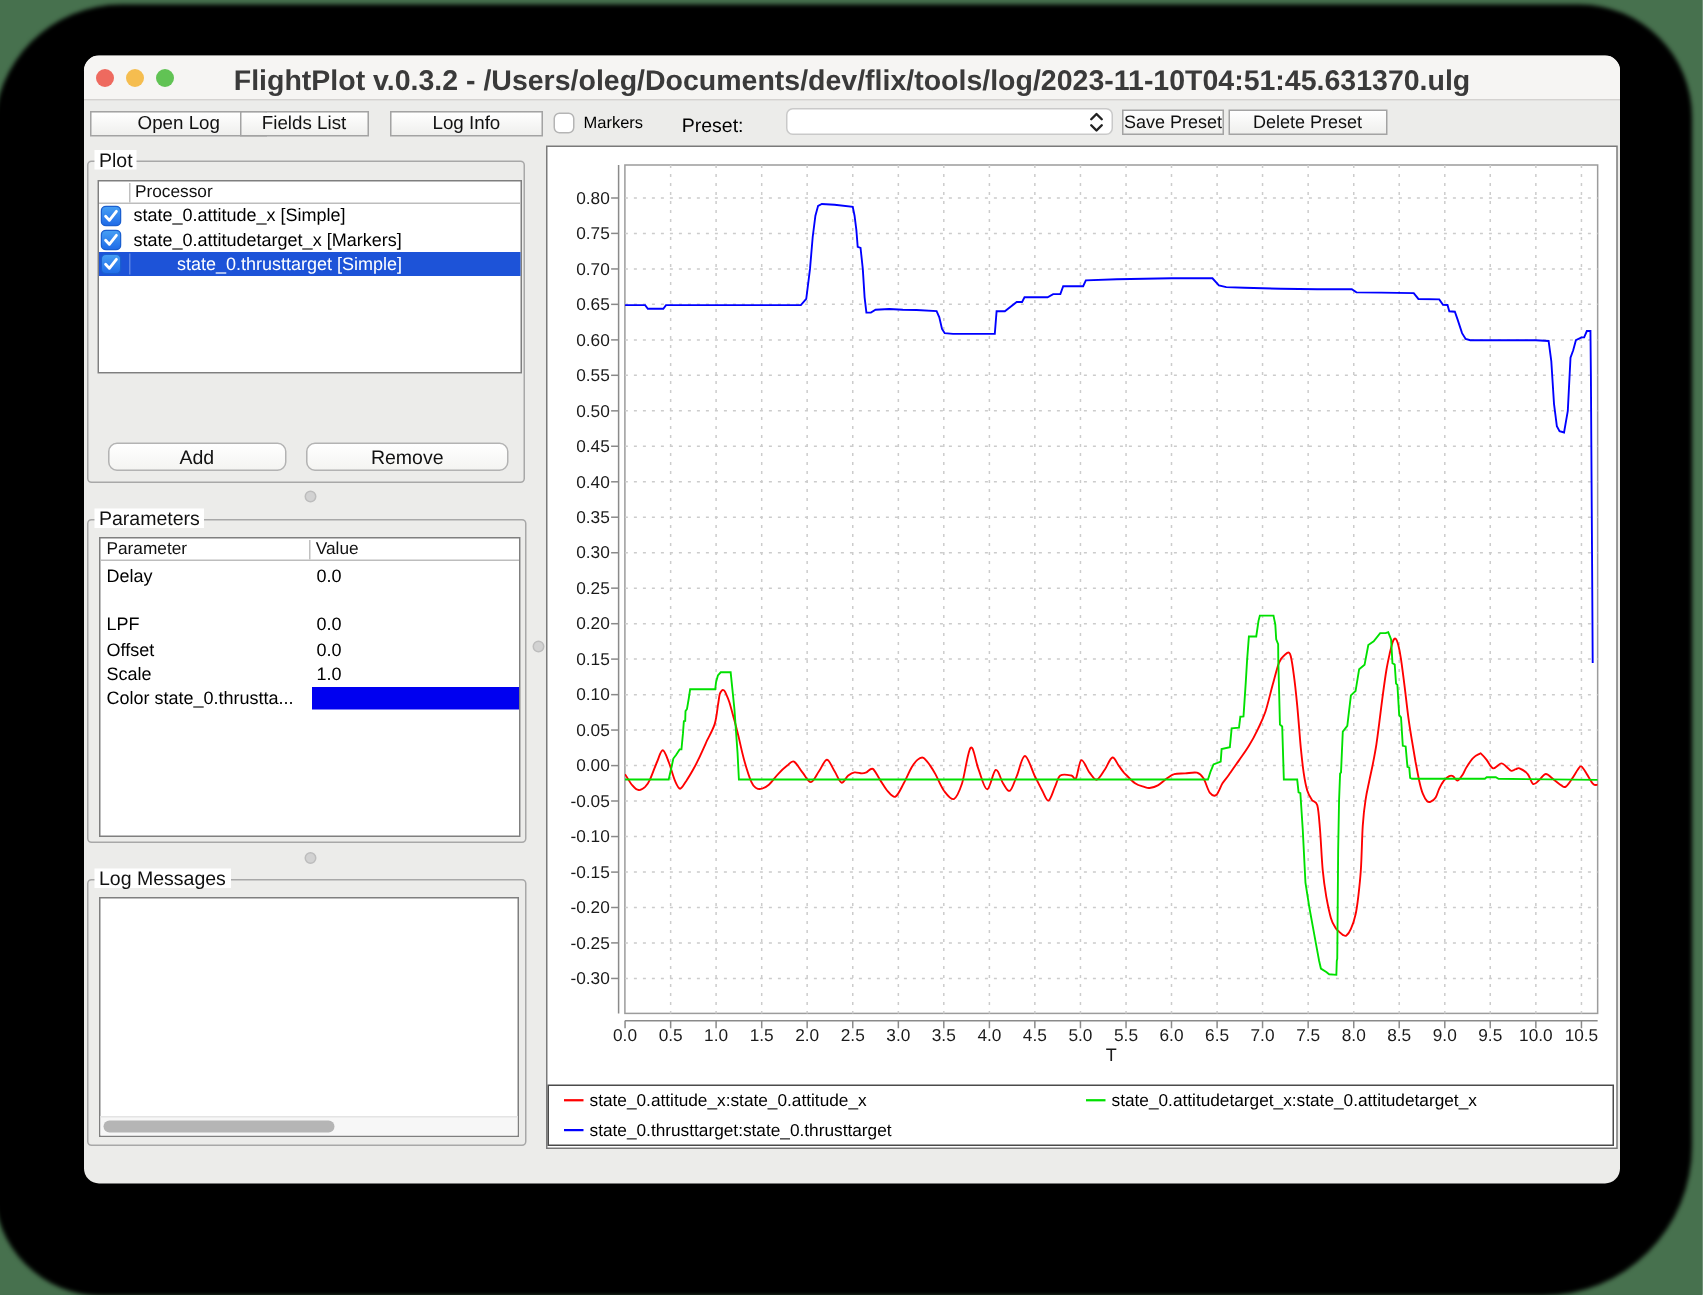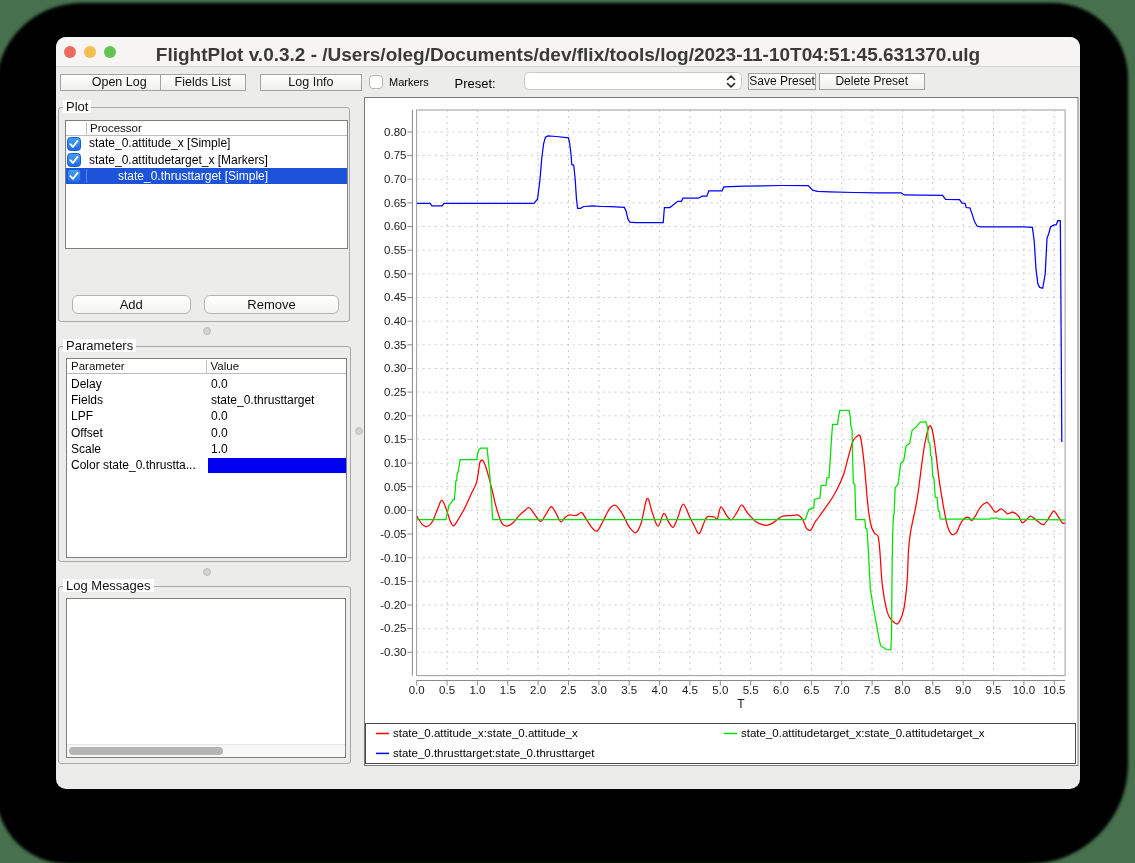--- a/index.html
+++ b/index.html
@@ -99,24 +99,20 @@
   <div class="grplab" style="left:7px;top:302px;">Parameters</div>
   <div class="tbl" id="paramtbl" style="left:10px;top:320.5px;width:280.5px;height:200px;">
     <div class="hdr">
         <span style="position:absolute;left:4px;top:1px;">Parameter</span>
         <div class="vline" style="left:139px;"></div>
         <span style="position:absolute;left:143.5px;top:1px;">Value</span>
       </div>
     <div class="row" style="top:17.5px;">
         <span class="cell" style="left:4px;">Delay</span>
         <span class="cell" style="left:144px;">0.0</span>
-      </div>
-    <div class="row" style="top:33.7px;">
-        <span class="cell" style="left:4px;">Fields</span>
-        <span class="cell" style="left:144px;">state_0.thrusttarget</span>
       </div>
     <div class="row" style="top:49.9px;">
         <span class="cell" style="left:4px;">LPF</span>
         <span class="cell" style="left:144px;">0.0</span>
       </div>
     <div class="row" style="top:66.1px;">
         <span class="cell" style="left:4px;">Offset</span>
         <span class="cell" style="left:144px;">0.0</span>
       </div>
     <div class="row" style="top:82.3px;">

